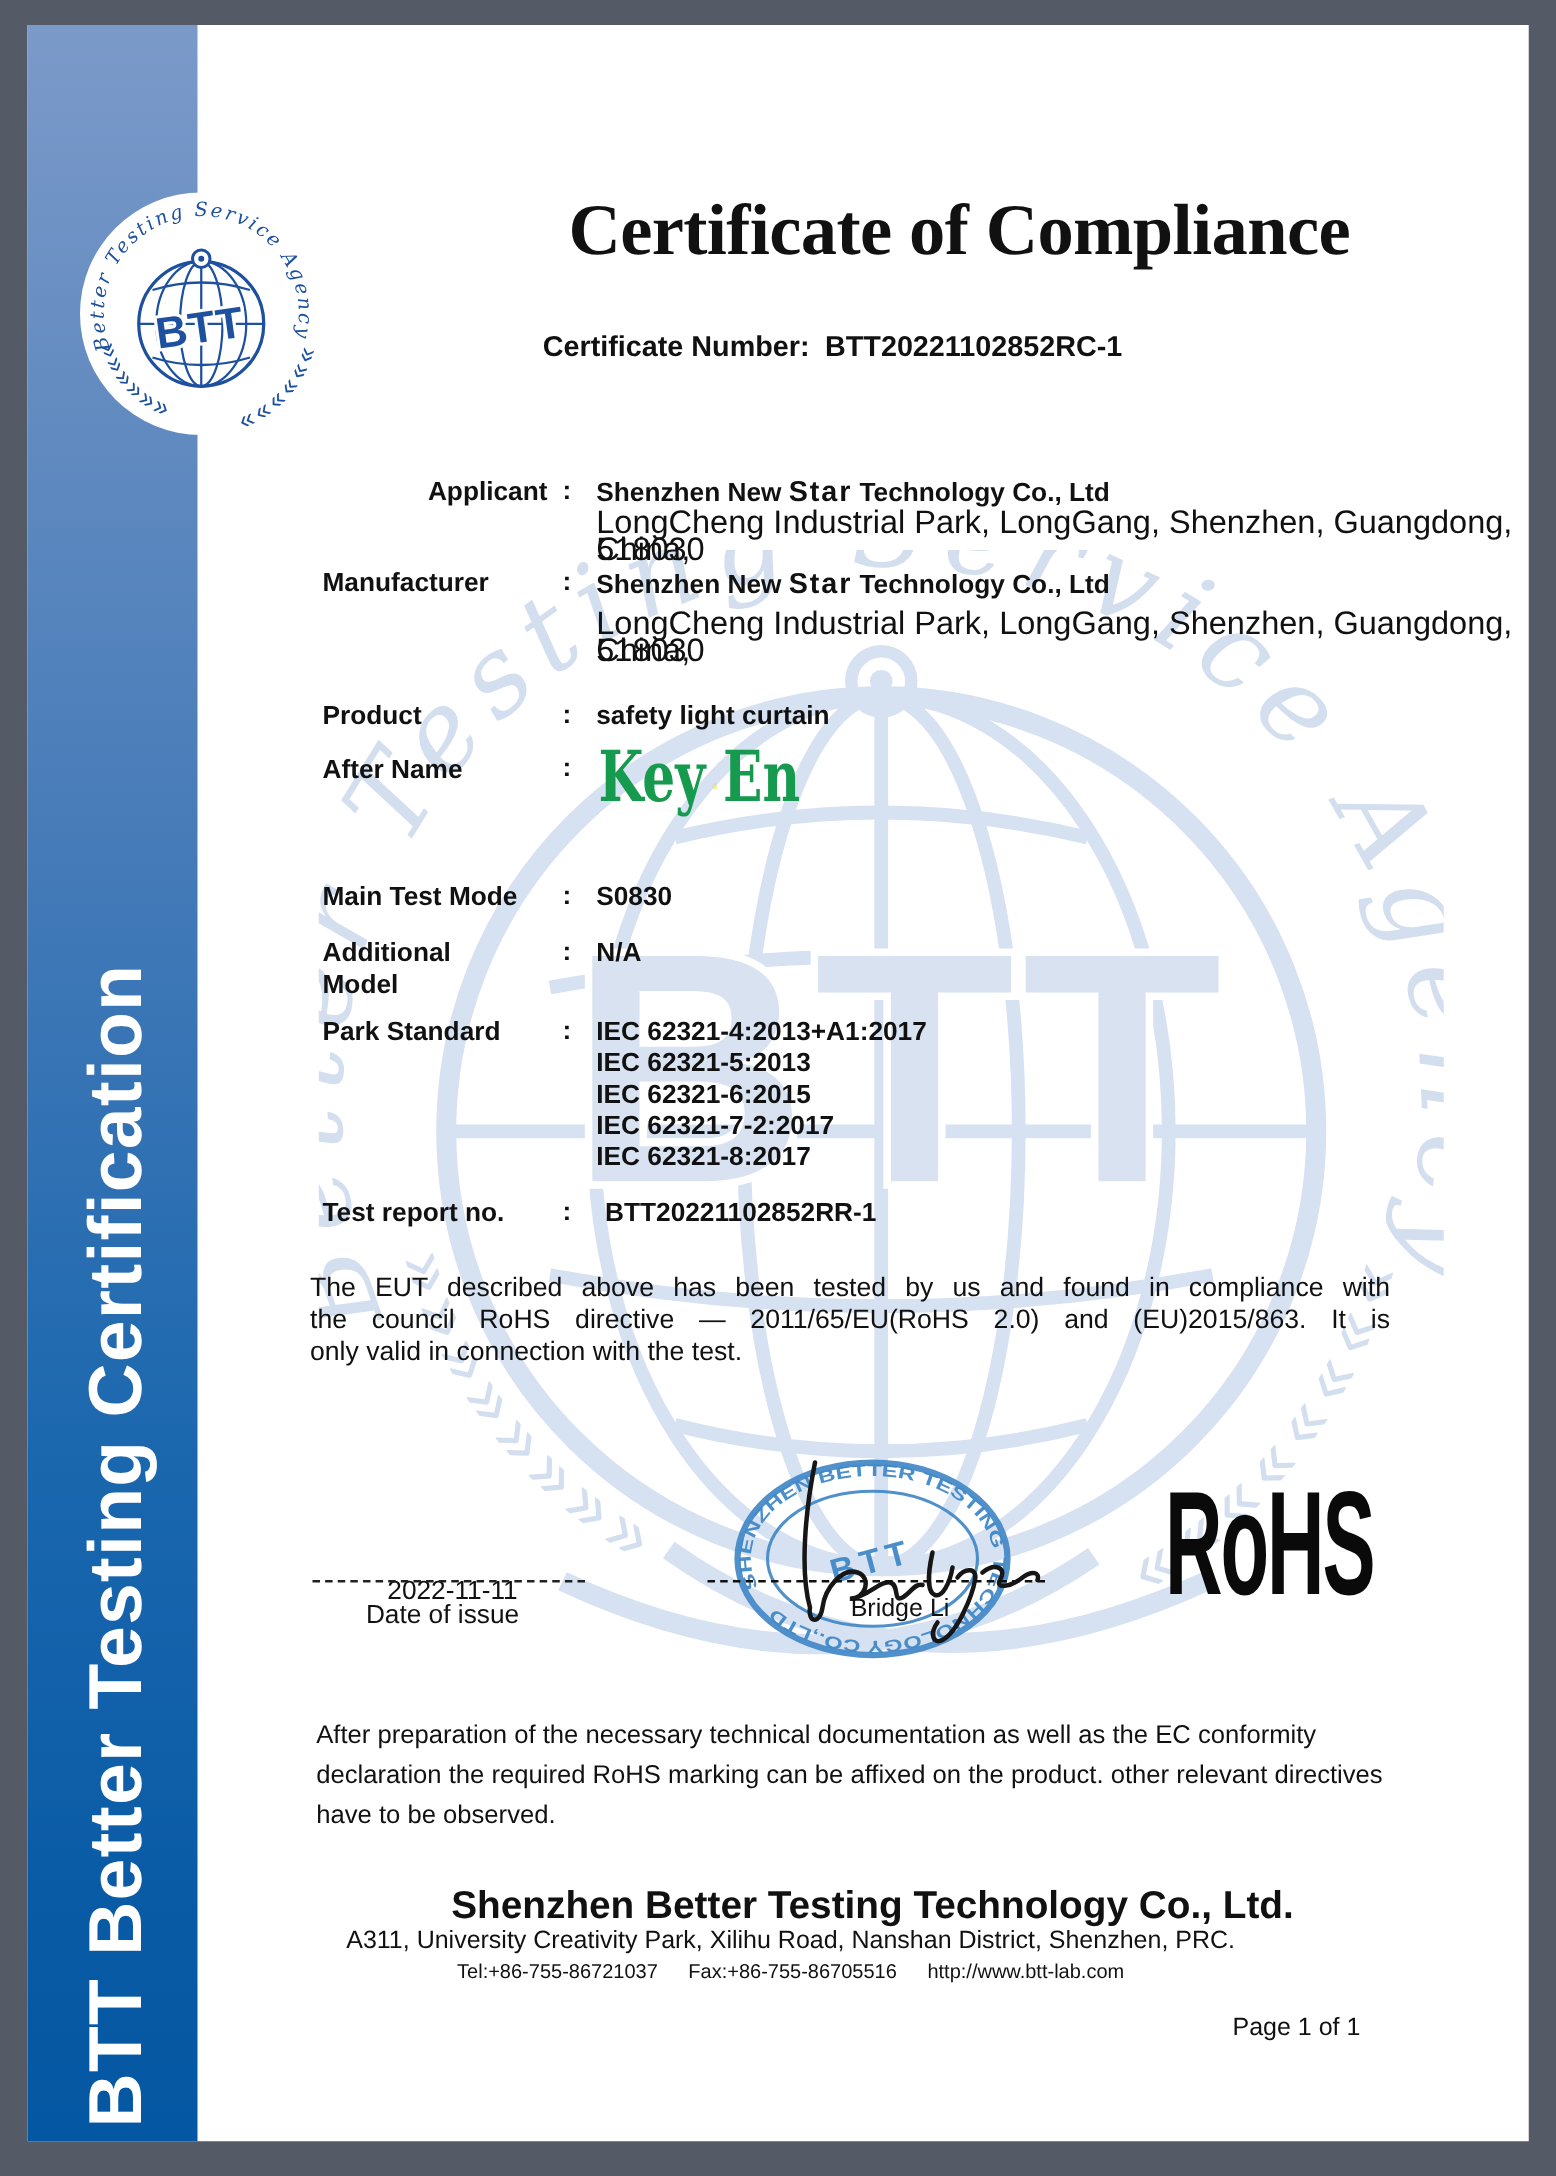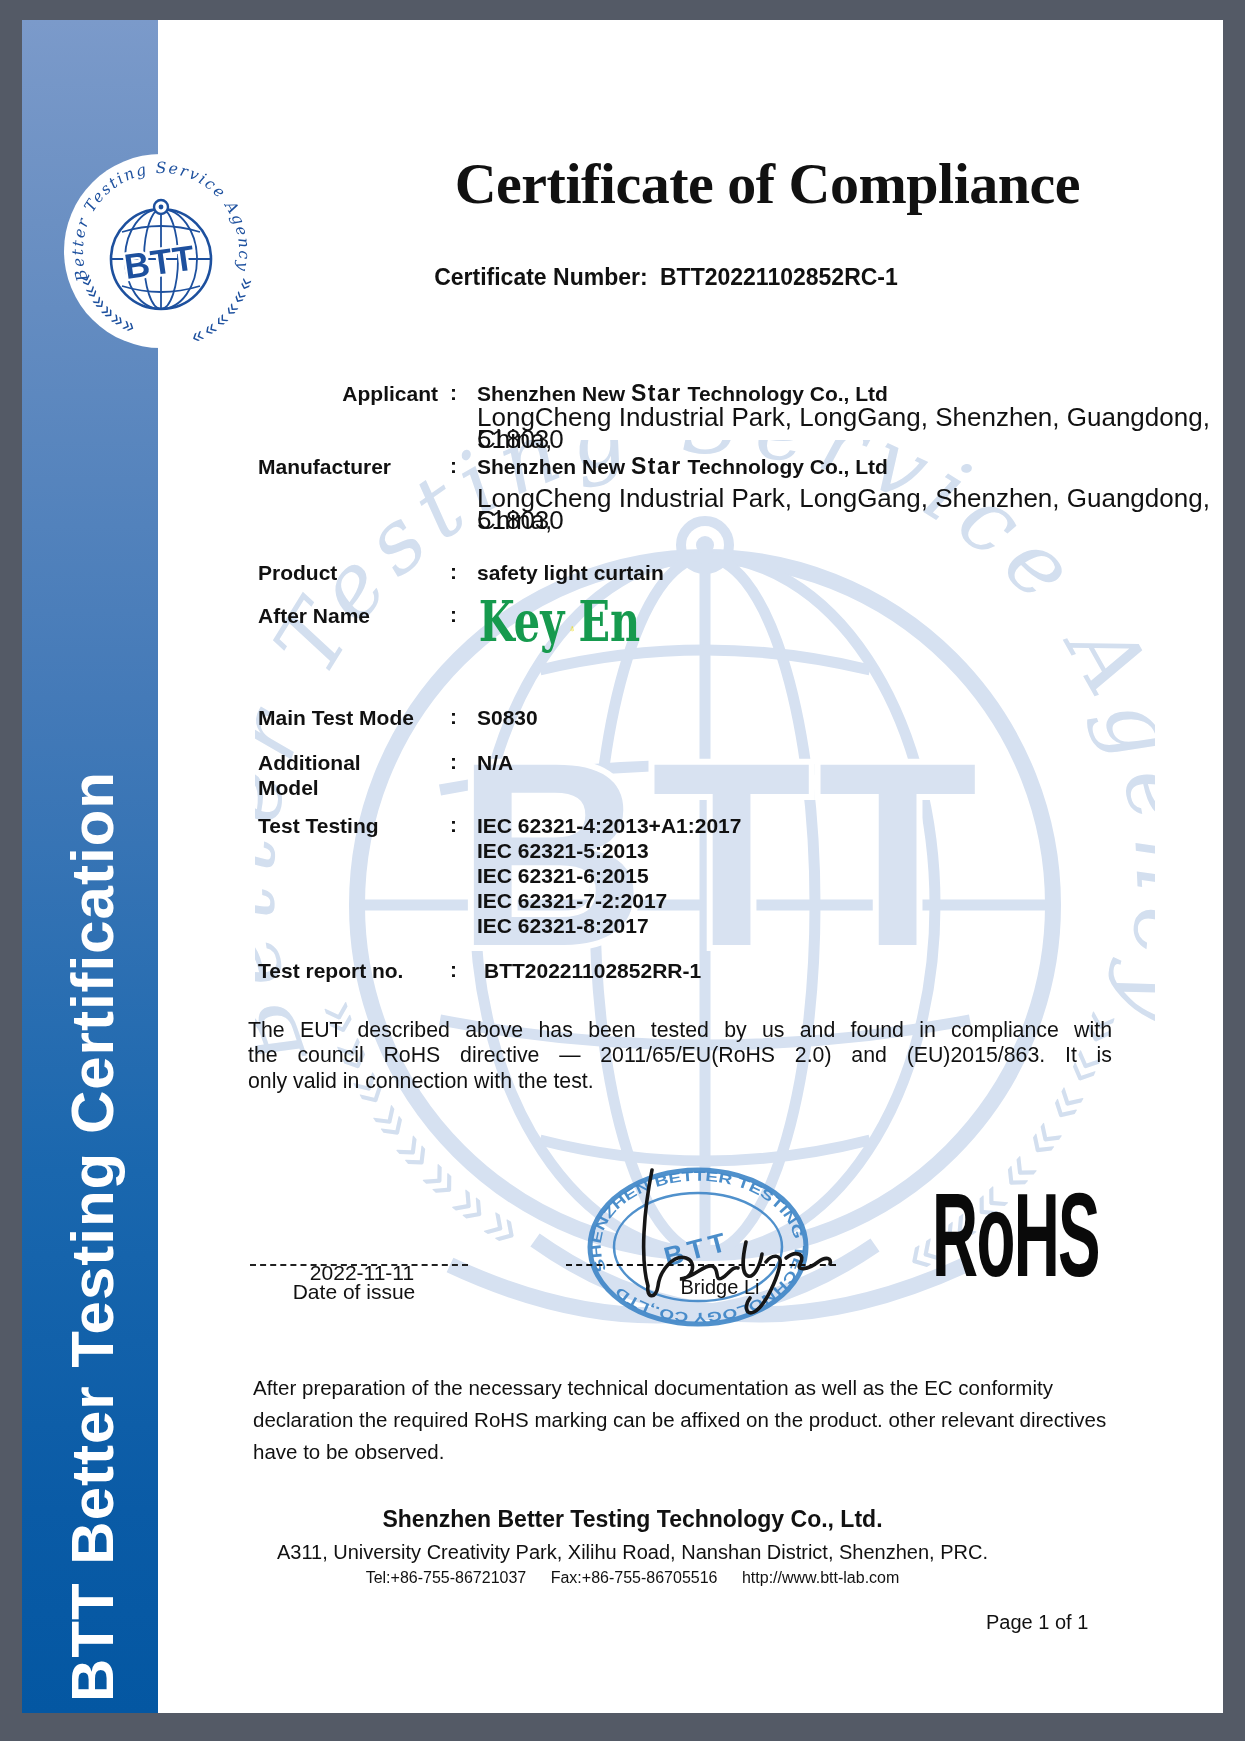--- a/index.html
+++ b/index.html
@@ -149,21 +149,21 @@
   <div class="abs fcolon" style="top:705px;">:</div>
   <div class="abs fvalue" style="top:705px;">S0830</div>
 
   <div class="abs flabel" style="top:750px;">
     <div>Additional</div>
     <div>Model</div>
   </div>
   <div class="abs fcolon" style="top:750px;">:</div>
   <div class="abs fvalue" style="top:750px;">N/A</div>
 
-  <div class="abs flabel" style="top:813px;">Test Testing</div>
+  <div class="abs flabel" style="top:813px;">Park Standard</div>
   <div class="abs fcolon" style="top:813px;">:</div>
   <div class="abs" style="left:477px;top:813px;">
     <div class="stline">IEC 62321-4:2013+A1:2017</div>
     <div class="stline">IEC 62321-5:2013</div>
     <div class="stline">IEC 62321-6:2015</div>
     <div class="stline">IEC 62321-7-2:2017</div>
     <div class="stline">IEC 62321-8:2017</div>
   </div>
 
   <div class="abs flabel" style="top:958px;">Test report no.</div>
@@ -206,21 +206,21 @@
   <div class="abs" style="left:620px;top:1276px;width:200px;text-align:center;font-size:20px;">Bridge Li</div>
 
   <div id="rohs" class="abs" style="left:932px;top:1176px;">RoHS</div>
 
   <div class="abs decl" style="top:1372px;">
     <div>After preparation of the necessary technical documentation as well as the EC conformity</div>
     <div>declaration the required RoHS marking can be affixed on the product. other relevant directives</div>
     <div>have to be observed.</div>
   </div>
 
-  <div class="abs footer-center" style="top:1506px;font-size:23px;font-weight:bold;">Shenzhen Better Testing Technology Co., Ltd.</div>
+  <div class="abs footer-center" style="top:1506px;font-size:31px;font-weight:bold;text-align:right;">Shenzhen Better Testing Technology Co., Ltd.</div>
   <div class="abs footer-center" style="top:1541px;font-size:20px;">A311, University Creativity Park, Xilihu Road, Nanshan District, Shenzhen, PRC.</div>
   <div class="abs footer-center" style="top:1569px;font-size:16px;">
     <span>Tel:+86-755-86721037</span>
     <span style="margin-left:20px;">Fax:+86-755-86705516</span>
     <span class="site" style="margin-left:20px;">http://www.btt-lab.com</span>
   </div>
 
   <div class="abs" style="left:986px;top:1611px;font-size:20px;">Page 1 of 1</div>
 
 </div>

